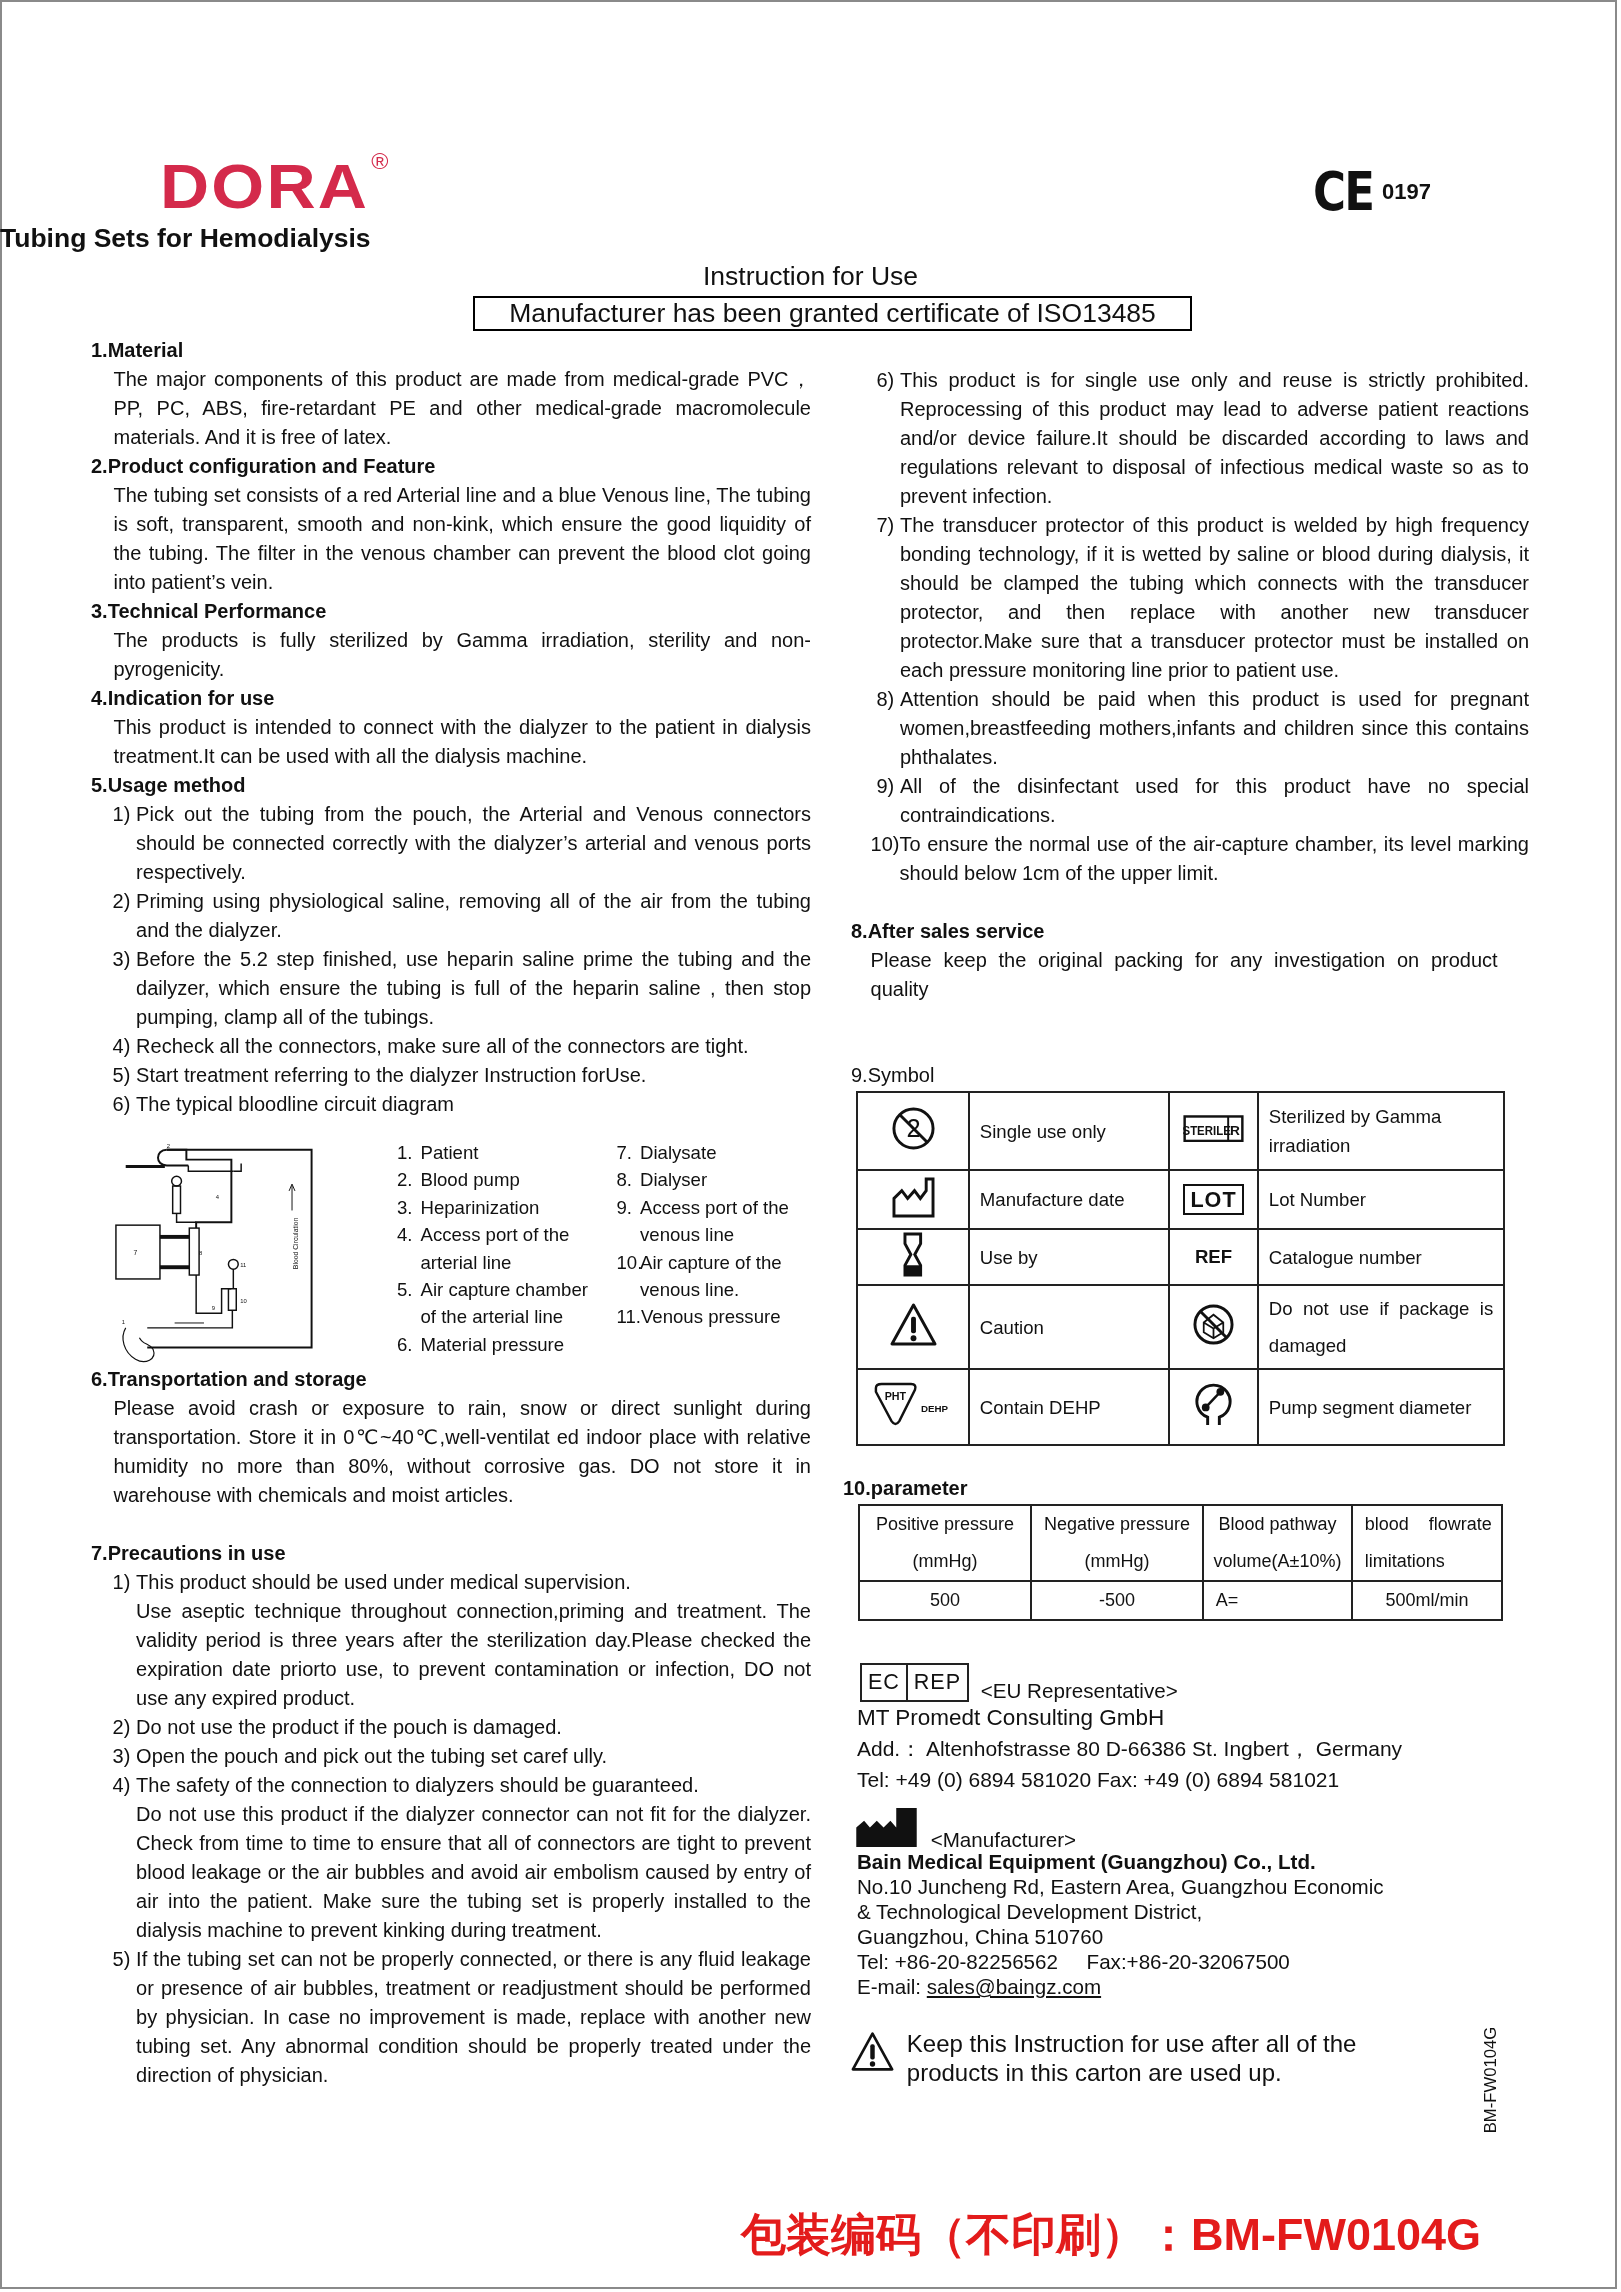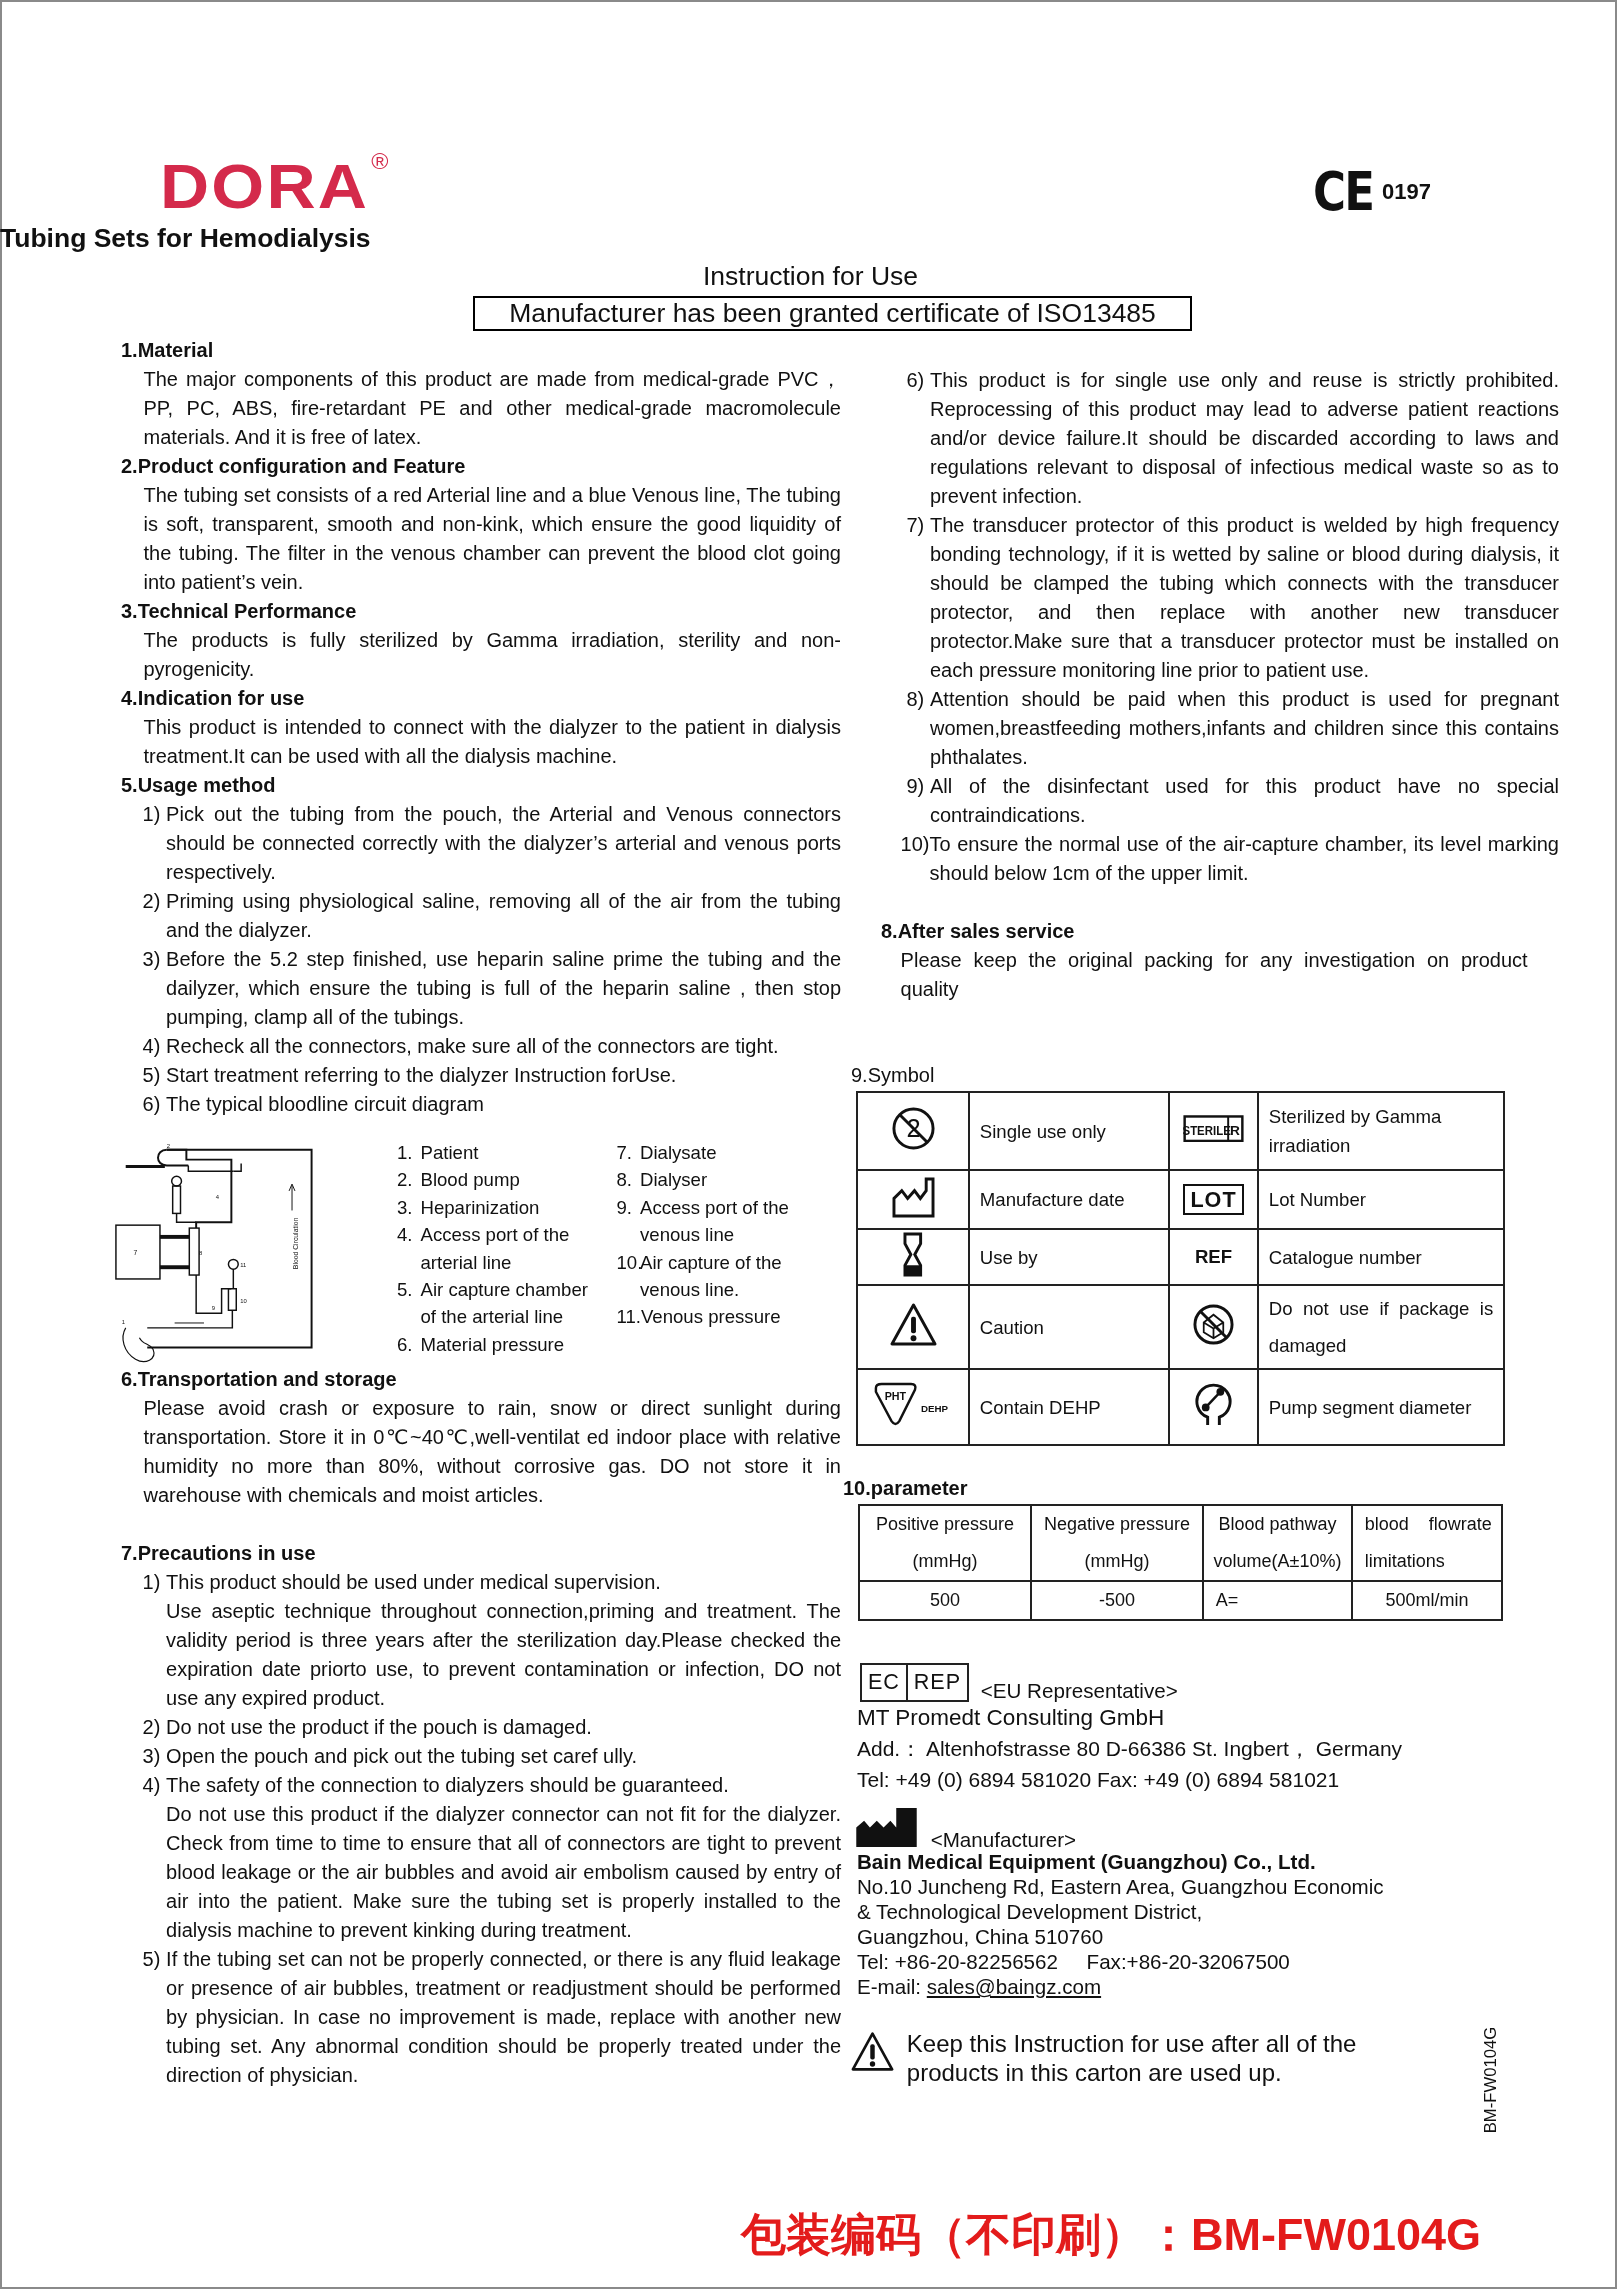--- a/index.html
+++ b/index.html
@@ -16,21 +16,21 @@
   .ce { left: 1313px; top: 165px; display: flex; align-items: center; }
   .ce-mark { font-size: 53px; font-weight: 700; letter-spacing: -2px; line-height: 1; font-family: "DejaVu Sans", sans-serif; transform: scaleX(0.85); transform-origin:left; }
   .ce-num { font-size: 22px; font-weight: 700; margin-left: -2px; }
 
   .title { left: 0; width: 1621px; top: 223px; text-align: left; font-size: 26.5px; font-weight: 700; }
   .subtitle { left: 0; width: 1621px; top: 261px; text-align: center; font-size: 26.5px; }
   .cert { left: 473px; top: 296px; width: 719px; height: 35px; border: 2px solid #000; box-sizing: border-box;
           text-align: center; font-size: 26.5px; line-height: 31px; }
 
   
-  .col { font-size: 20px; line-height: 29px; margin-left: 30px; }
+  .col { font-size: 20px; line-height: 29px; }
   .col-left { left: 91px; top: 336px; width: 720px; }
   .col-right { left: 851px; top: 366px; width: 678px; }
   .h { font-weight: 700; }
   .p { padding-left: 22.5px; text-align: justify; }
   .li { display: flex; padding-left: 21.6px; }
   .li .n { flex: 0 0 auto; min-width: 23.5px; }
   .li .t { flex: 1; text-align: justify; }
   .gap { height: 29px; }
 
   

